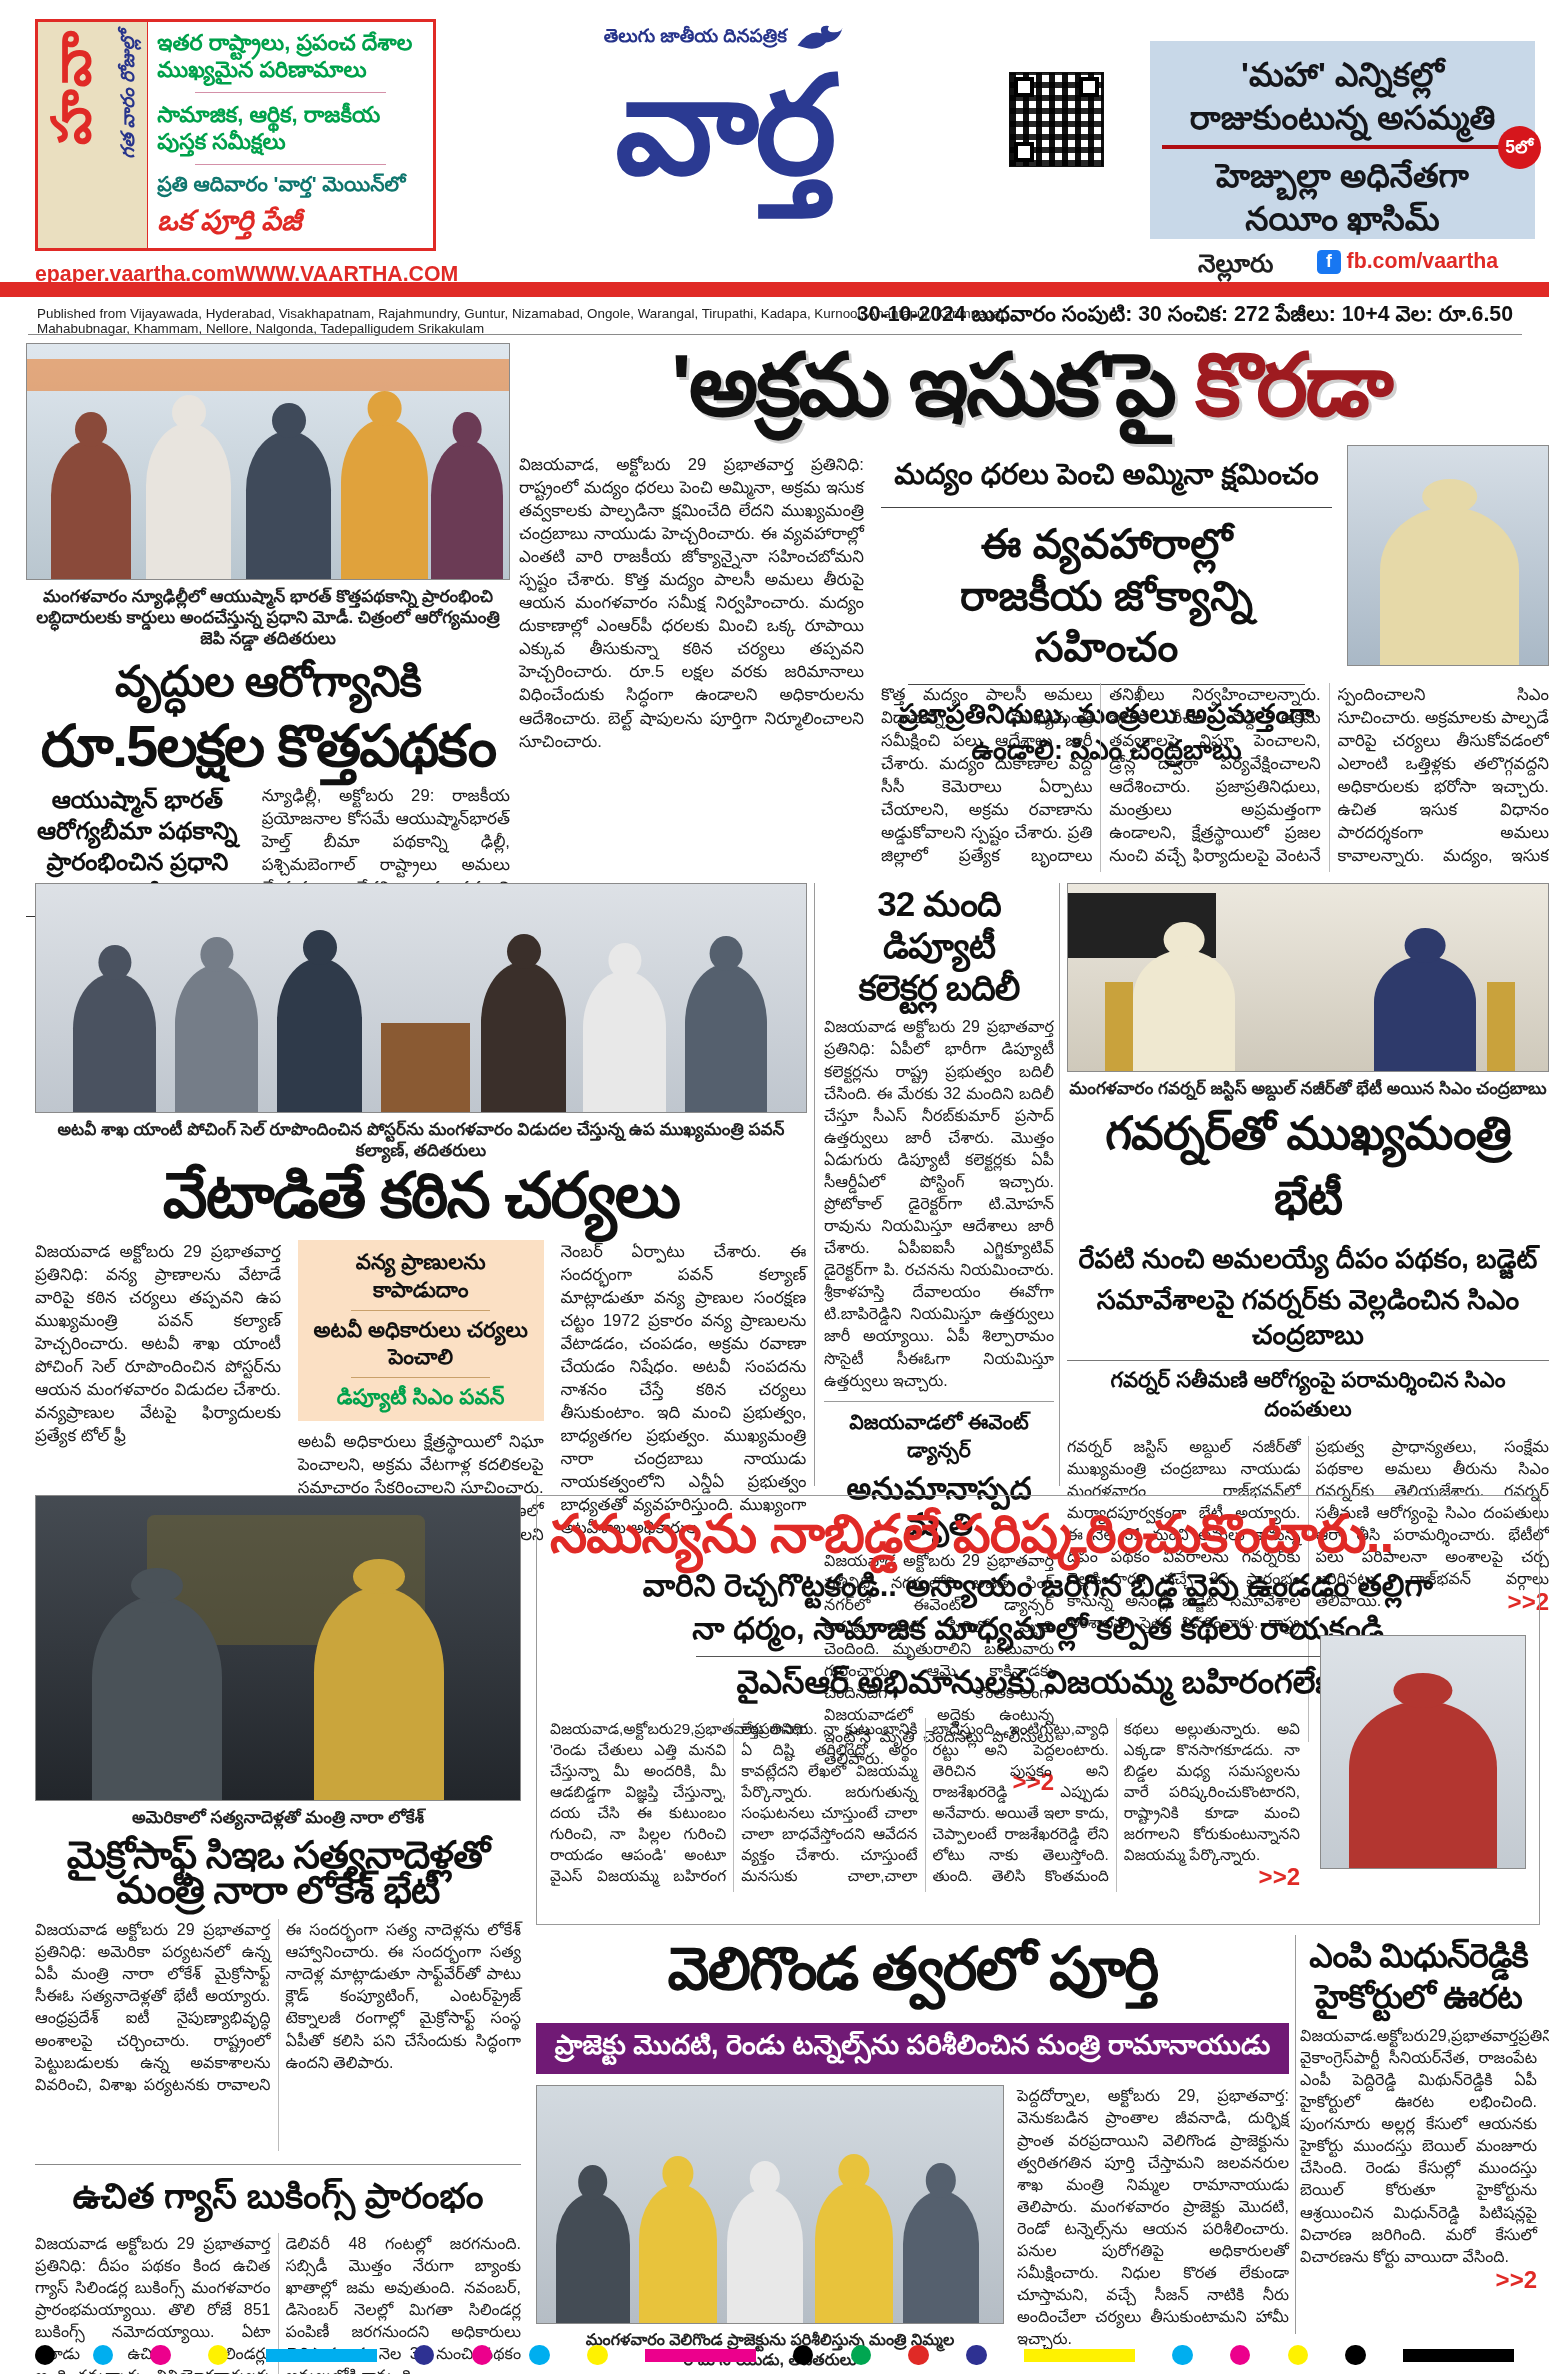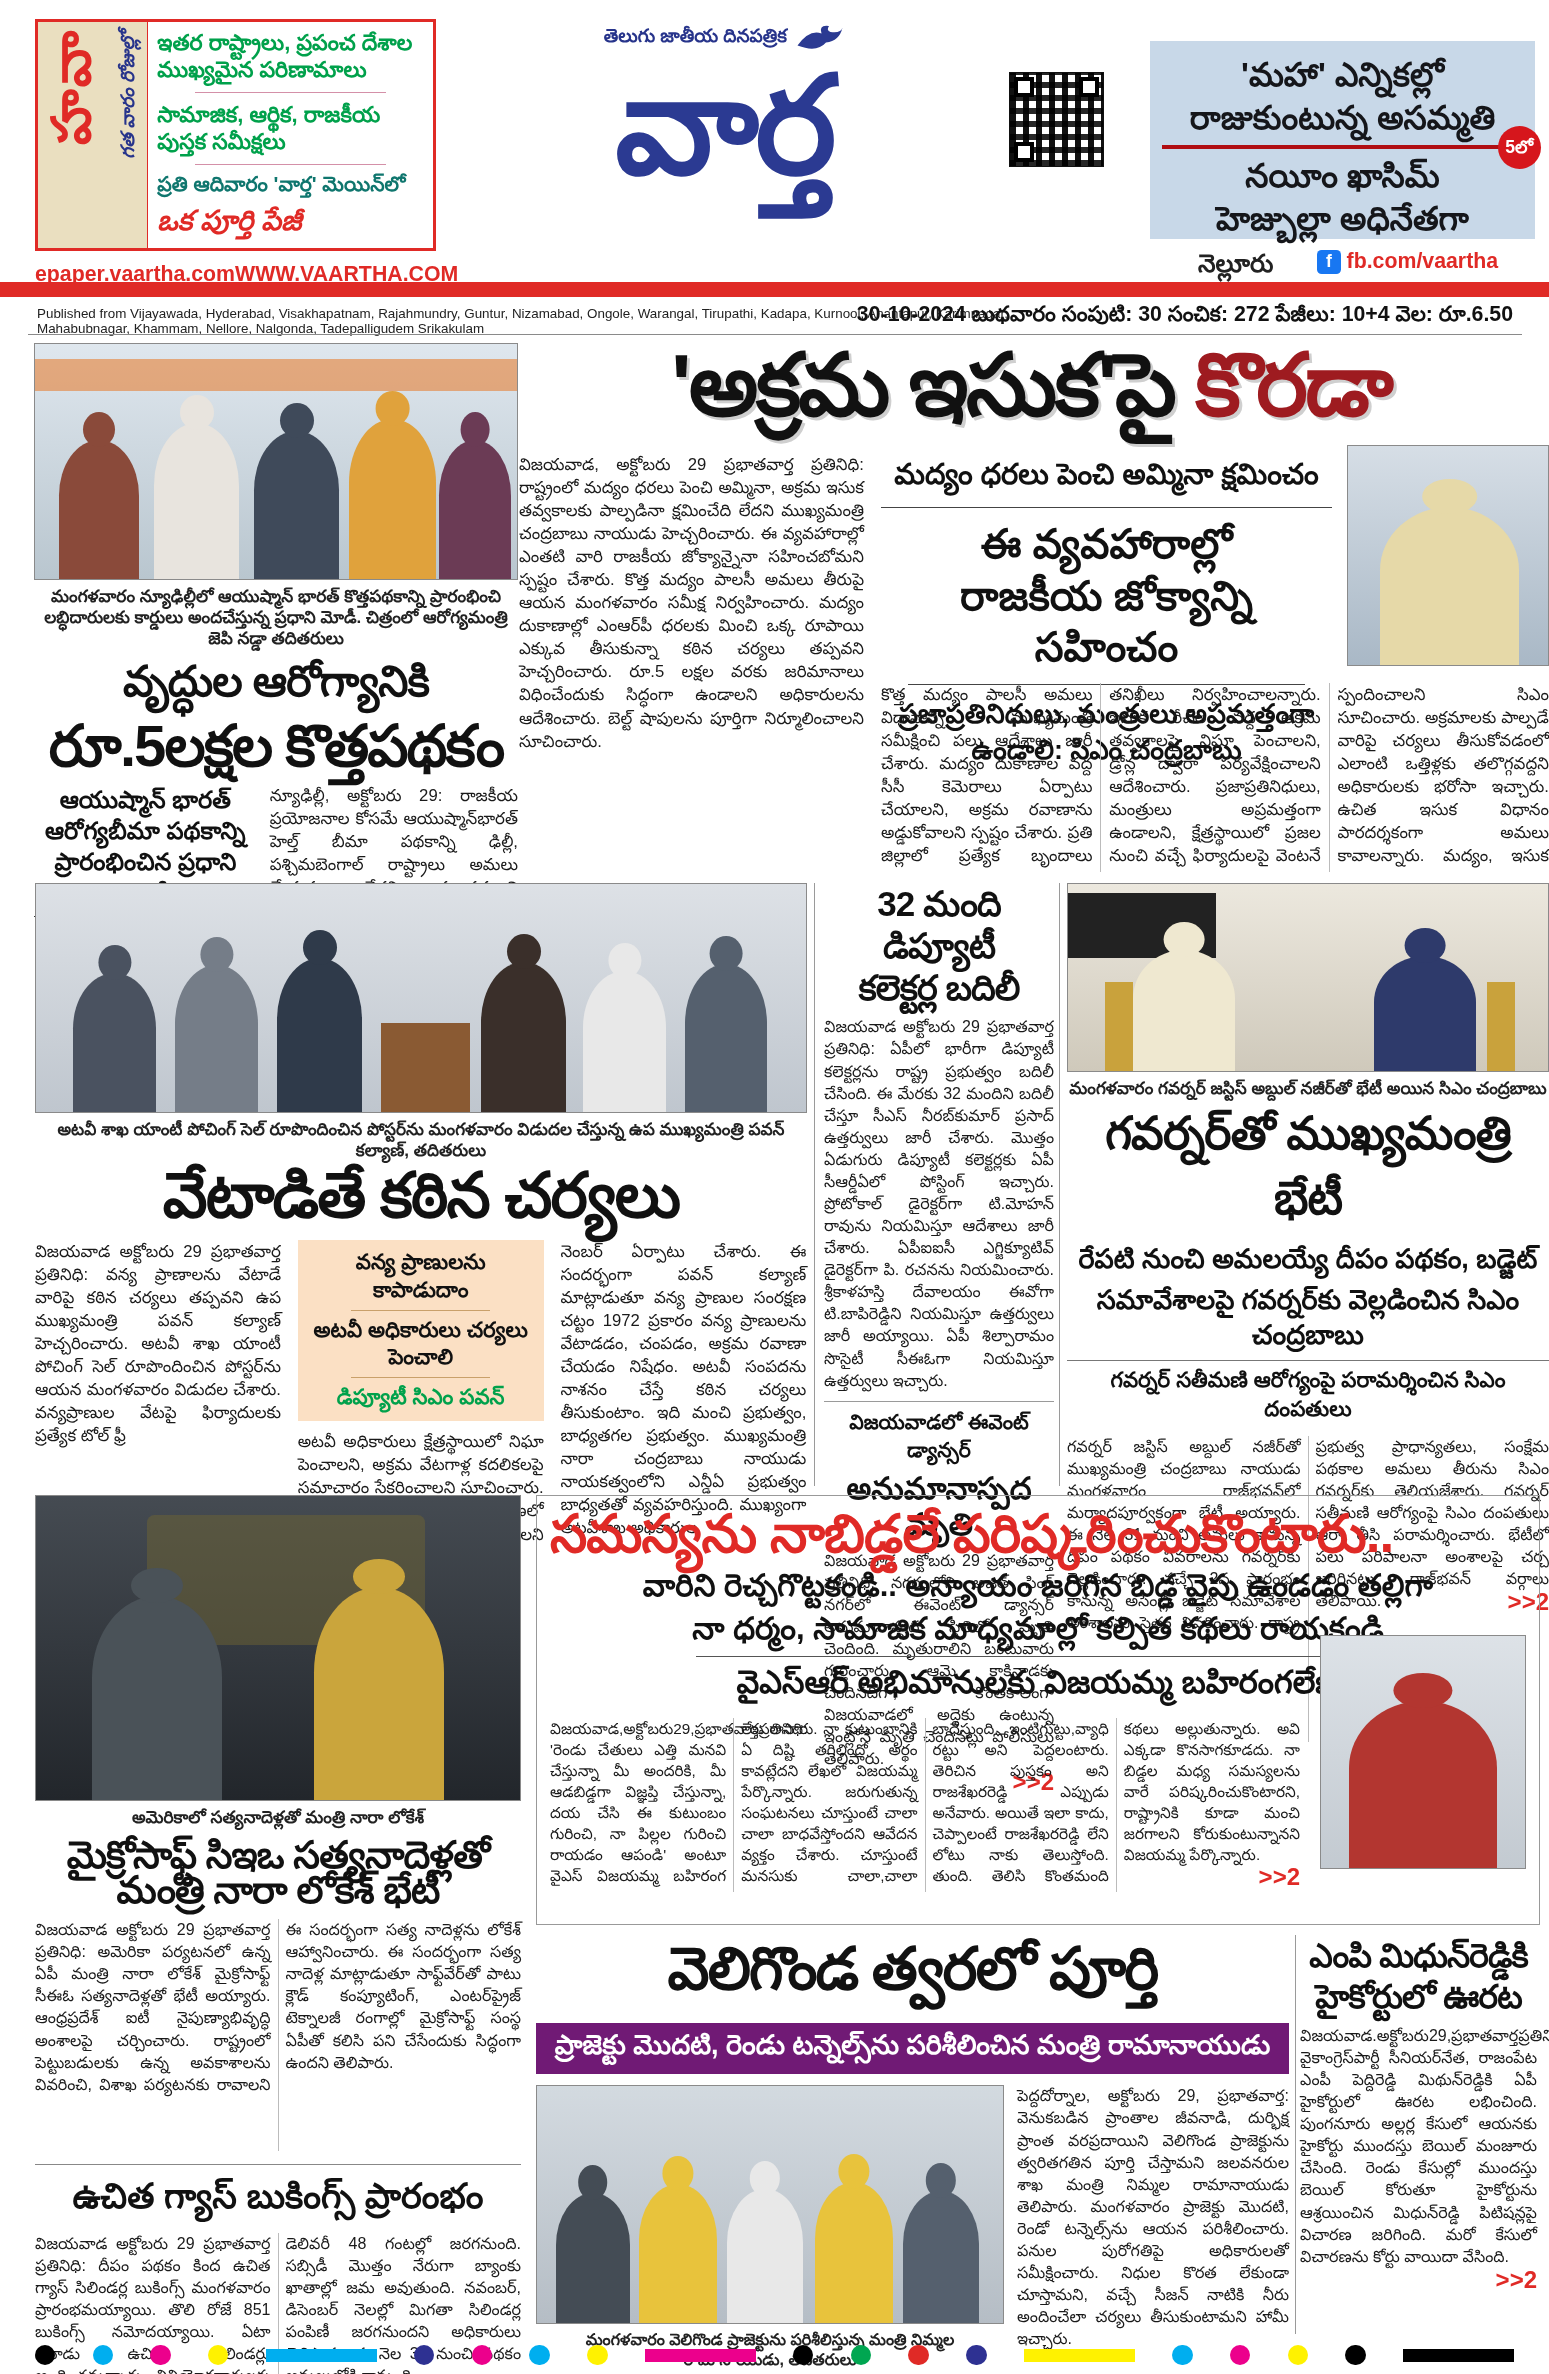--- a/index.html
+++ b/index.html
@@ -48,21 +48,21 @@
   
   .photo{position:relative;overflow:hidden;border:0.9px solid #8a8a8a;box-sizing:border-box;}
   .person{position:absolute;bottom:0;border-radius:50% 50% 0 0/40% 40% 0 0;}
   .person::before{content:"";position:absolute;top:-28px;left:50%;transform:translateX(-50%);
                   width:40%;height:35px;border-radius:50%;background:inherit;}
   .caption{font-size:17px;font-weight:bold;color:#222;text-align:center;line-height:1.25;}
   .body-txt{font-size:16.7px;line-height:1.38;text-align:justify;color:#1a1a1a;}
   .vrule{border-left:1.9px solid #9a9a9a;}
   .hrule{border-top:1.9px solid #9a9a9a;}
   
-  #lead-left{left:34px;top:343px;width:484px;}
+  #lead-left{left:26px;top:343px;width:484px;}
   #ll-head1{font-size:43px;font-weight:900;text-align:center;margin-top:7.4px;letter-spacing:-0.9px;}
   #ll-head2{font-size:58px;font-weight:900;text-align:center;letter-spacing:-1.9px;line-height:1;}
   #ll-subs{display:flex;gap:13px;margin-top:9.3px;}
   #ll-sub-l{width:46%;}
   #ll-sub1{font-size:24px;font-weight:bold;text-align:center;line-height:1.3;border-bottom:1.9px solid #333;padding-bottom:7.4px;}
   #ll-sub2{font-size:28px;font-weight:bold;text-align:center;line-height:1.3;margin-top:9.3px;}
   
   #ms-col1{left:519px;top:453px;width:345px;height:419px;}
   #ms-subs{left:881px;top:458px;width:451px;text-align:center;}
   #ms-sub1{font-size:29px;font-weight:bold;border-bottom:1.9px solid #444;padding-bottom:9.3px;}
@@ -152,22 +152,22 @@
   <div id="qr" class="abs">
     <span class="qr-f" style="left:3.7px;top:3.7px"></span>
     <span class="qr-f" style="right:3.7px;top:3.7px"></span>
     <span class="qr-f" style="left:3.7px;bottom:3.7px"></span>
   </div>
 
   <div id="promo-right" class="abs">
     <div>'మహా' ఎన్నికల్లో</div>
     <div>రాజుకుంటున్న అసమ్మతి</div>
     <div class="pr-rule"></div>
+    <div>హెజ్బుల్లా అధినేతగా</div>
     <div>నయీం ఖాసిమ్</div>
-    <div>హెజ్బుల్లా అధినేతగా</div>
     <div id="page-badge">5లో</div>
   </div>
 
   <div id="edition" class="abs">నెల్లూరు</div>
   <div id="fb-row" class="abs">
     <span class="fb-ic">f</span>
     <span>fb.com/vaartha</span>
   </div>
 
   <div id="redbar" class="abs"></div>

